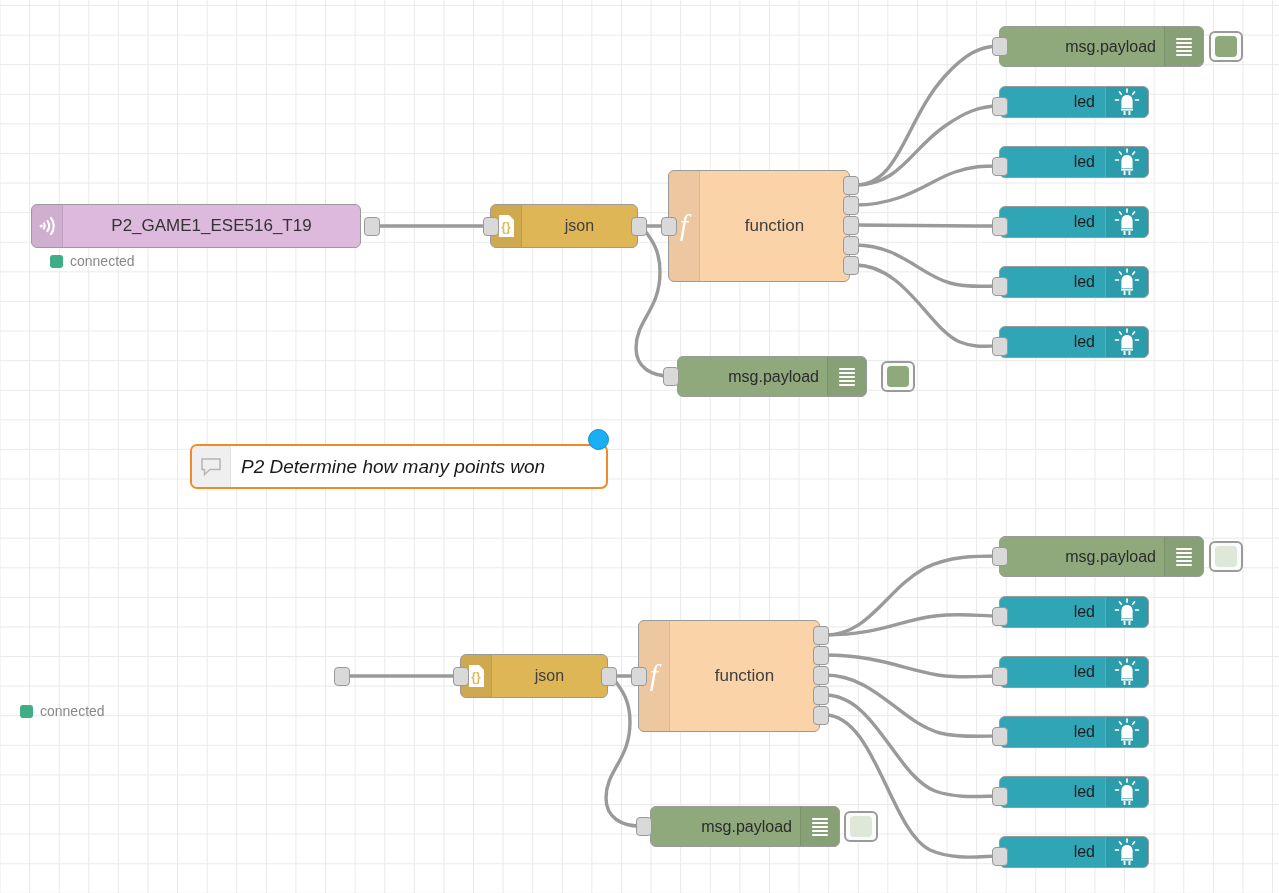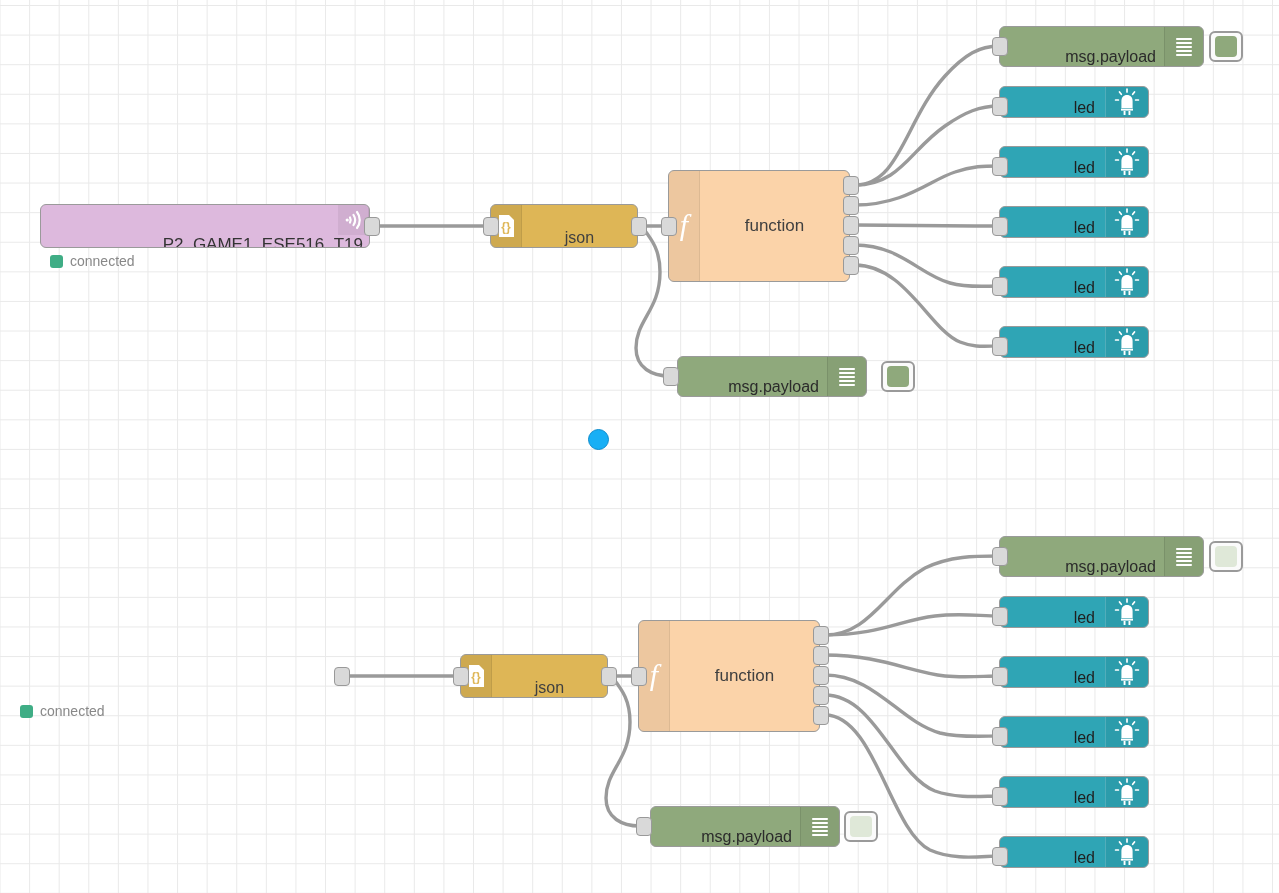--- a/index.html
+++ b/index.html
@@ -18,21 +18,21 @@
     background-position:-0.5px 5px;
   }
   #wires{position:absolute;left:0;top:0;width:1279px;height:893px;pointer-events:none;}
 
   
   .node{
     position:absolute;
     box-sizing:border-box;
     border:1px solid #9a9a9a;
     border-radius:6px;
-    display:flex;align-items:flex-end;
+    display:flex;align-items:center;
     overflow:hidden;
     box-shadow:0 0 0 0 rgba(0,0,0,0);
   }
   .node .icon-box{
     width:30px;height:100%;
     display:flex;align-items:center;justify-content:center;
     flex:0 0 30px;
     border-right:1px solid rgba(0,0,0,0.07);
     background:rgba(0,0,0,0.05);
   }
@@ -202,21 +202,21 @@
       <path d="M825,655 C880,655 910,672 945,676 C965,678 984,676 999,676"></path>
 
       <path d="M825,675 C875,675 900,722 940,733 C960,738 984,736 999,736"></path>
 
       <path d="M825,695 C875,695 895,775 935,791 C958,799 982,796 999,796"></path>
 
       <path d="M825,715 C875,715 890,830 930,850 C955,861 982,856 999,856"></path>
     </g>
   </svg>
 
-  <div class="node node-mqtt" style="left:40px;top:204px;width:330px;flex-direction:column;">
+  <div class="node node-mqtt" style="left:31px;top:204px;width:330px;">
     <div class="icon-box">
       <svg width="20" height="22" viewBox="0 0 20 22">
         <g fill="none" stroke="#ffffff" stroke-width="2.2" stroke-linecap="round">
           <path d="M14,3 A13,13 0 0 1 14,19"></path>
           <path d="M10.5,6 A9,9 0 0 1 10.5,16"></path>
           <path d="M7,8.5 A5.2,5.2 0 0 1 7,13.5"></path>
         </g>
         <circle cx="4.2" cy="11" r="1.6" fill="#ffffff"></circle>
       </svg>
     </div>
@@ -386,20 +386,28 @@
           <line x1="2" y1="19" x2="16" y2="19"></line>
         </g>
       </svg>
     </div>
   </div>
   <div class="port" style="left:663px;top:367px;"></div>
   <div class="debug-toggle on" style="left:881px;top:361px;">
     <span class="inner"></span>
   </div>
 
+  <div class="node node-comment" style="left:190px;top:444px;width:418px;">
+    <div class="icon-box">
+      <svg width="24" height="20" viewBox="0 0 24 20">
+        <path d="M3,2 H21 V12.5 H11 L5.5,17.5 V12.5 H3 Z" fill="none" stroke="#b5b5b5" stroke-width="1.5"></path>
+      </svg>
+    </div>
+    <div class="label">P2 Determine how many points won</div>
+  </div>
   <div class="changed-dot" style="left:588px;top:429px;"></div>
 
   <div class="port" style="left:334px;top:667px;"></div>
   <div class="status-row" style="left:20px;top:703px;">
     <span class="status-dot"></span>
     <span>connected</span>
   </div>
 
   <div class="node node-json" style="left:460px;top:654px;width:148px;">
     <div class="icon-box">

